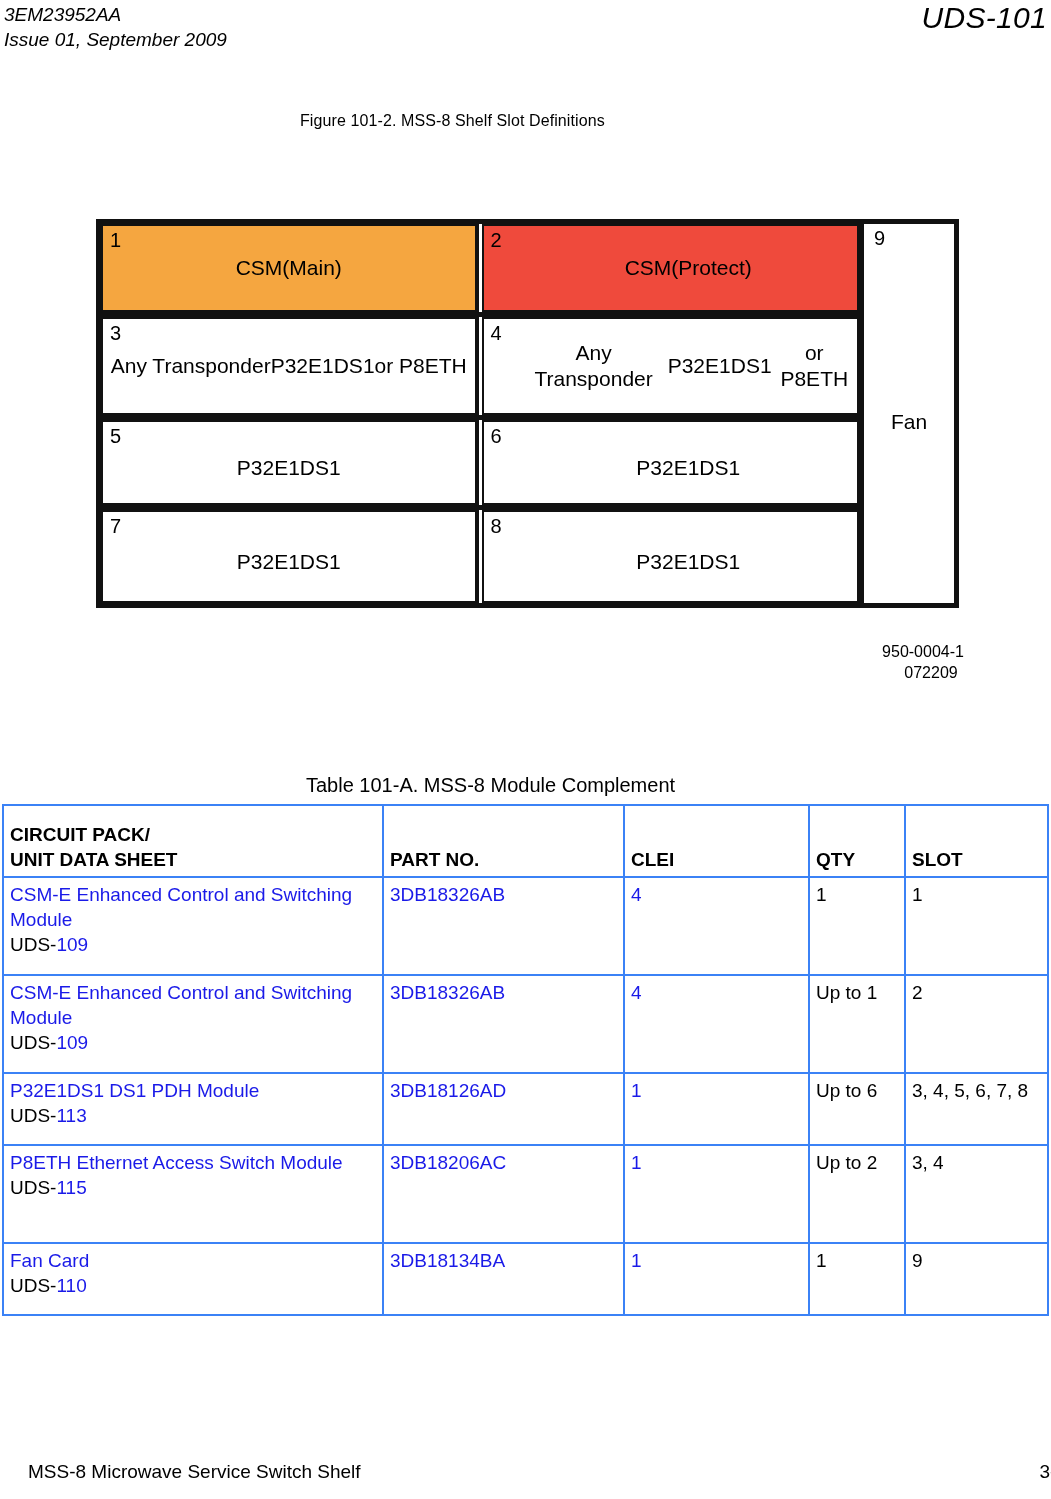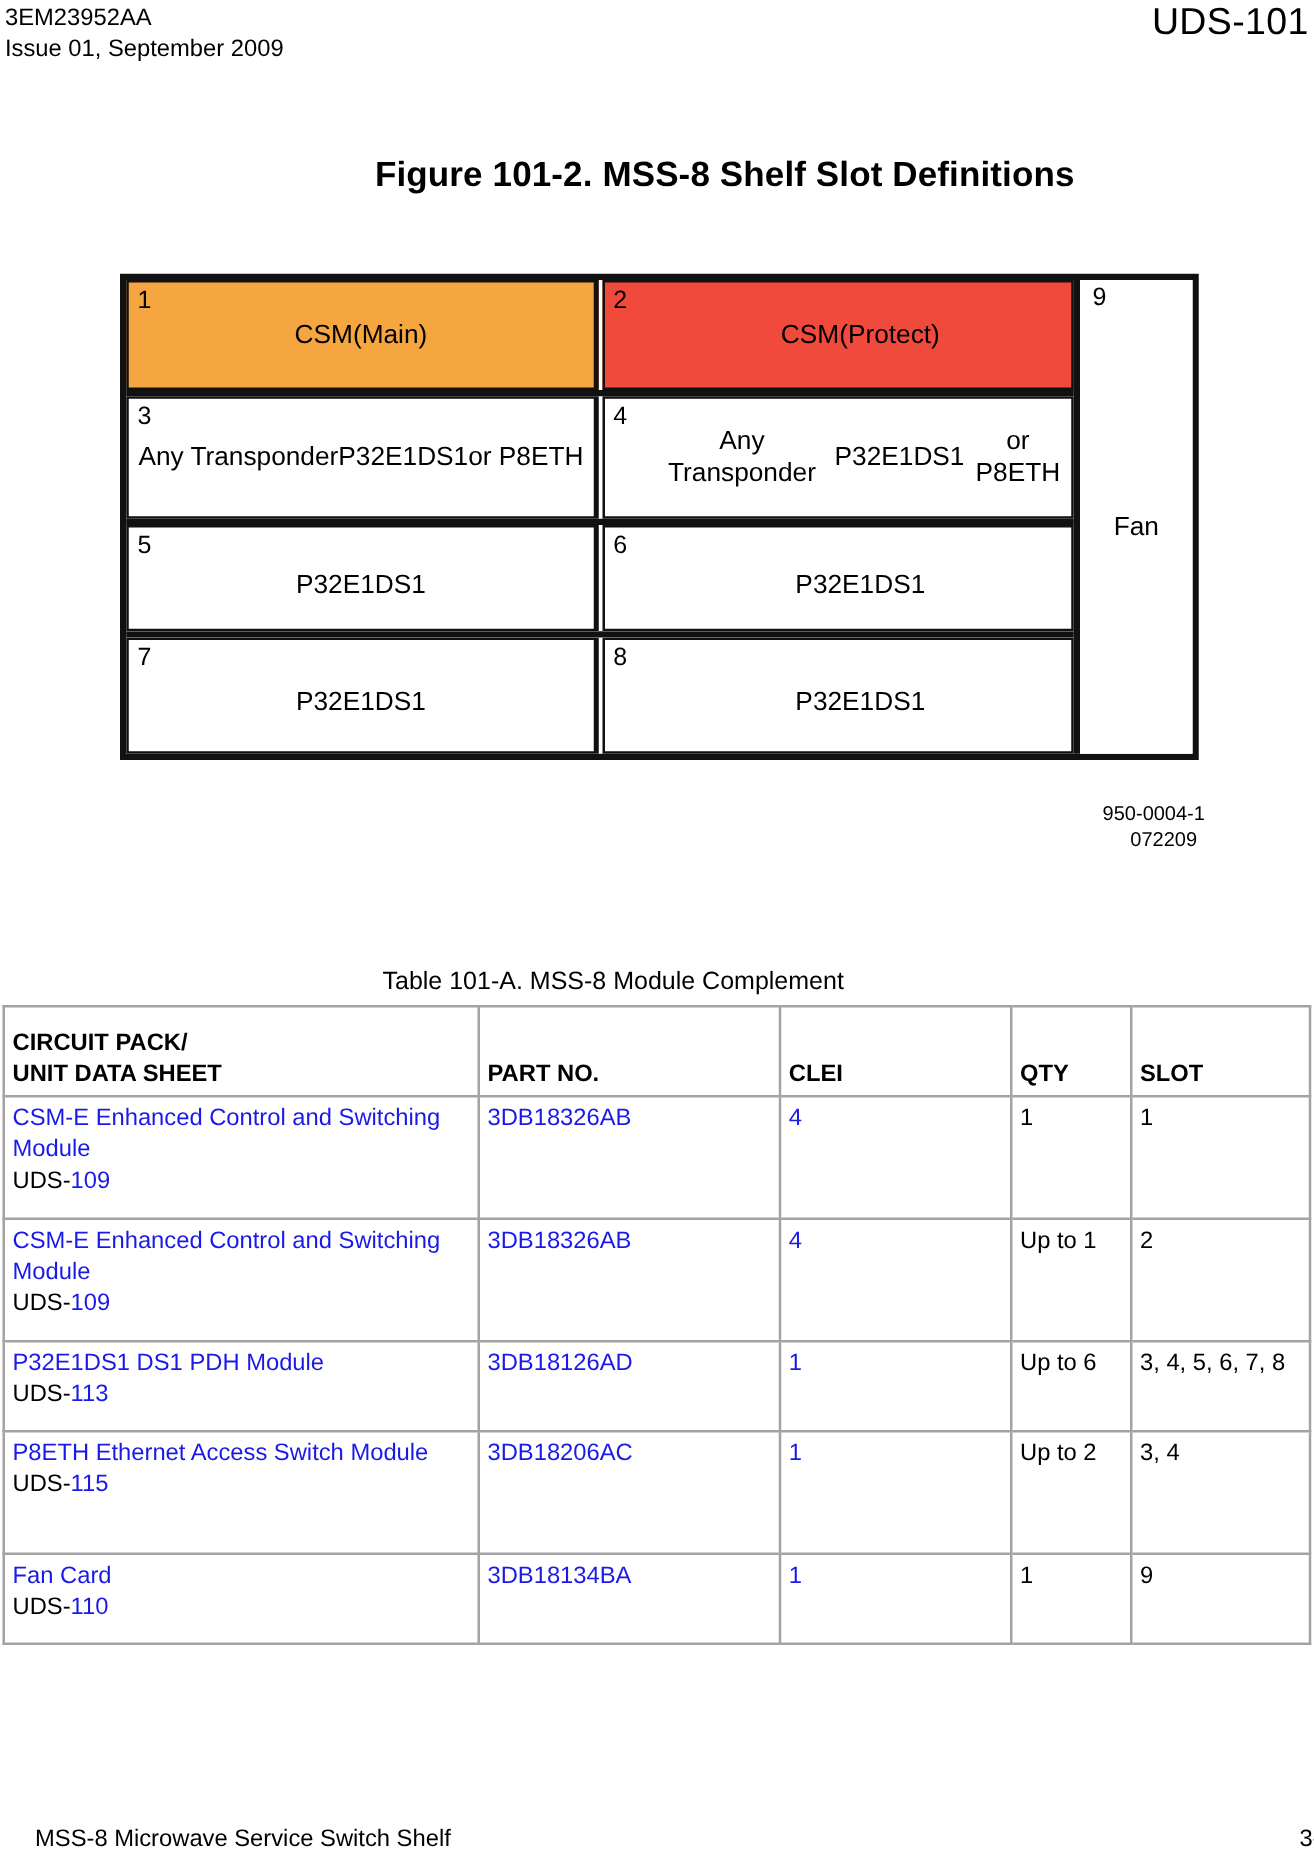--- a/index.html
+++ b/index.html
@@ -16,20 +16,21 @@
     overflow: hidden;
   }
 
   
   .page-header {
     position: absolute;
     left: 0;
     top: 0;
     width: 1051px;
     height: 60px;
+    font-style: italic;
   }
   .hdr-left {
     position: absolute;
     left: 4px;
     top: 2px;
     font-size: 19px;
     line-height: 25px;
     white-space: nowrap;
   }
   .hdr-doc-id { display: block; }
@@ -41,23 +42,23 @@
     font-size: 30px;
     line-height: 36px;
     letter-spacing: 0.3px;
     white-space: nowrap;
   }
 
   
   .figure-title {
     position: absolute;
     left: 300px;
-    top: 124px;
-    font-size: 28px;
-    font-weight: bold;
+    top: 112px;
+    font-size: 16px;
+    font-weight: normal;
     letter-spacing: 0.1px;
     white-space: nowrap;
   }
 
   
   .shelf-diagram {
     position: absolute;
     left: 96px;
     top: 219px;
     width: 863px;
@@ -176,21 +177,21 @@
     position: absolute;
     left: 2px;
     top: 804px;
     width: 1045px;
     border-collapse: collapse;
     table-layout: fixed;
     font-size: 19px;
   }
   .module-table th,
   .module-table td {
-    border: 2px solid #a3a3a3;
+    border: 2px solid #3b82f6;
     padding: 4px 6px 6px 6px;
     vertical-align: top;
     text-align: left;
     line-height: 25px;
     font-weight: normal;
   }
   .module-table thead th {
     font-weight: bold;
     height: 62px;
     vertical-align: bottom;

